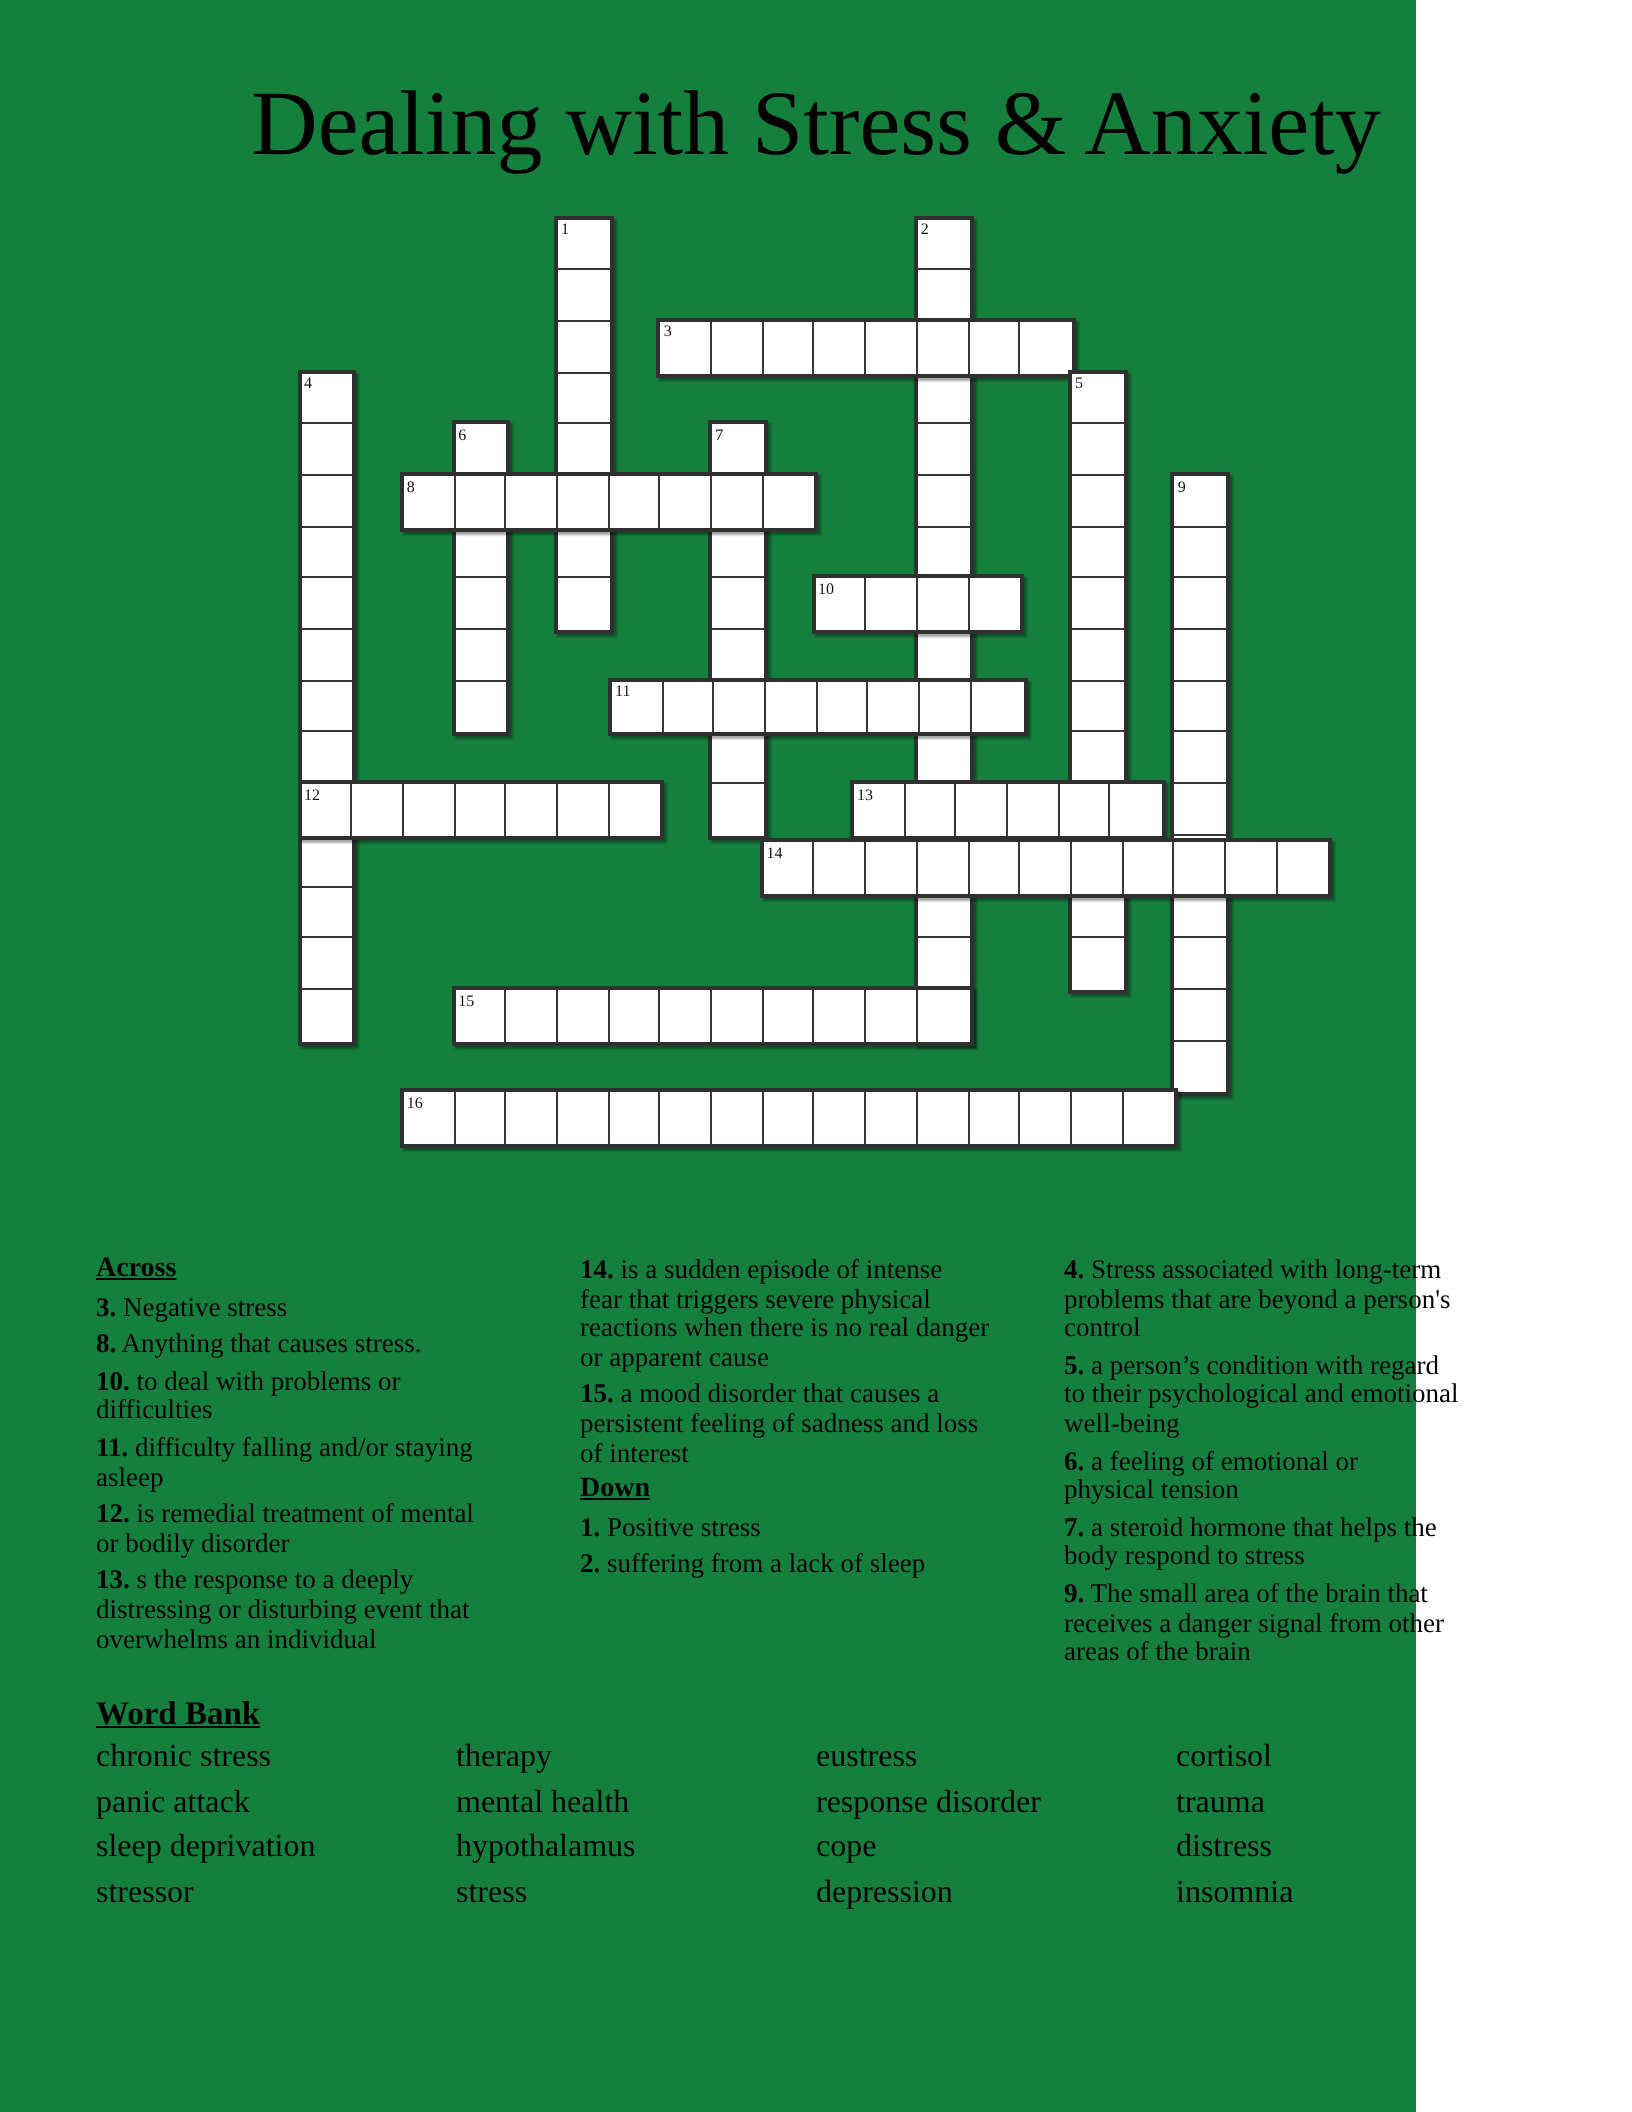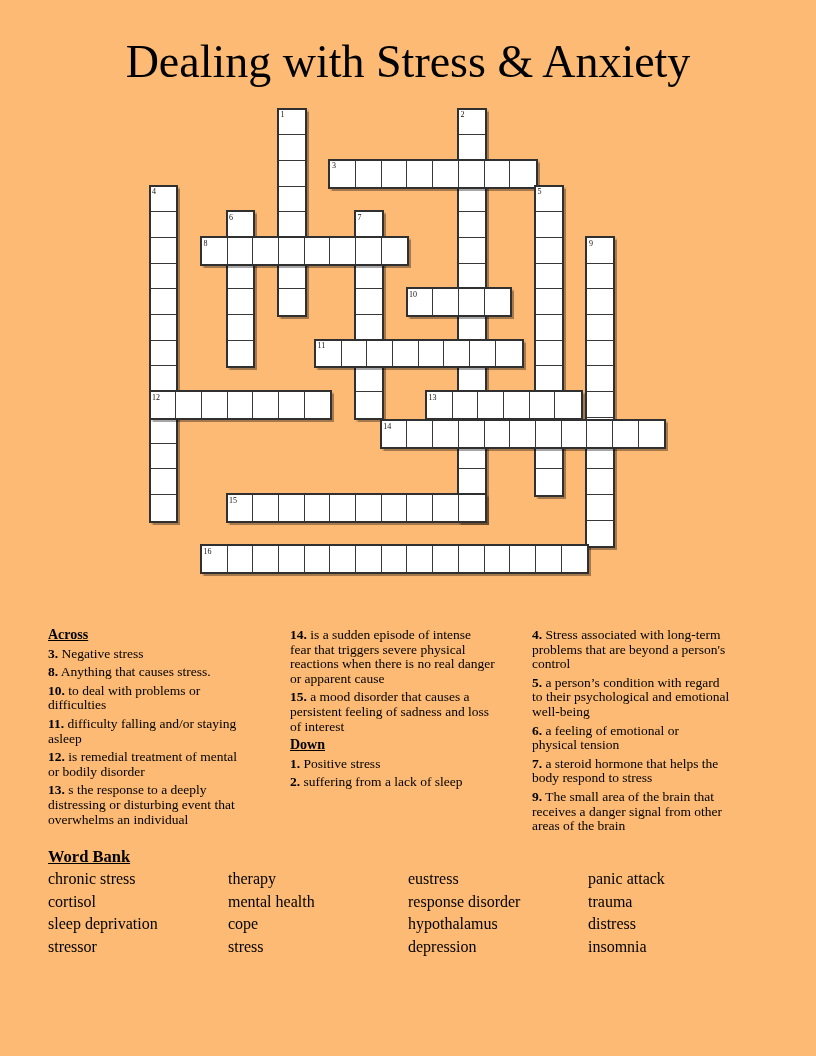--- a/index.html
+++ b/index.html
@@ -5,22 +5,22 @@
   html, body {
     margin: 0; padding: 0;
     background: #ffffff;
     width: 816px; height: 1056px;
     overflow: hidden;
     font-family: "Liberation Serif", serif;
     color: #000;
   }
   #page {
     position: relative;
-    width: 816px; height: 1056px;
-    background: #fdba74;
+    width: 708px; height: 1056px;
+    background: #15803d;
   }
   .title {
     position: absolute;
     left: 0; top: 36px; width: 816px;
     text-align: center;
     font-size: 46px;
     line-height: 52px;
     font-weight: 400;
     white-space: nowrap;
   }
@@ -202,21 +202,21 @@
         <div class="cell last" style="left: 0px; top: 282.7px; width: 25.7px; height: 25.7px;"></div>
         <span class="cellnum">9</span>
       </div>
       <div class="word" style="left: 405.5px; top: 287.4px; width: 106.8px; height: 29.7px;">
         <div class="cell h" style="left: 0px; top: 0px; width: 25.7px; height: 25.7px;"></div>
         <div class="cell h" style="left: 25.7px; top: 0px; width: 25.7px; height: 25.7px;"></div>
         <div class="cell h" style="left: 51.4px; top: 0px; width: 25.7px; height: 25.7px;"></div>
         <div class="cell last" style="left: 77.1px; top: 0px; width: 25.7px; height: 25.7px;"></div>
         <span class="cellnum">10</span>
       </div>
-      <div class="word" style="left: 314px; top: 338.8px; width: 209.6px; height: 29.7px; padding-left: 18px;">
+      <div class="word" style="left: 304px; top: 338.8px; width: 209.6px; height: 29.7px; padding-left: 18px;">
         <div class="cell h" style="left: 0px; top: 0px; width: 25.7px; height: 25.7px;"></div>
         <div class="cell h" style="left: 25.7px; top: 0px; width: 25.7px; height: 25.7px;"></div>
         <div class="cell h" style="left: 51.4px; top: 0px; width: 25.7px; height: 25.7px;"></div>
         <div class="cell h" style="left: 77.1px; top: 0px; width: 25.7px; height: 25.7px;"></div>
         <div class="cell h" style="left: 102.8px; top: 0px; width: 25.7px; height: 25.7px;"></div>
         <div class="cell h" style="left: 128.5px; top: 0px; width: 25.7px; height: 25.7px;"></div>
         <div class="cell h" style="left: 154.2px; top: 0px; width: 25.7px; height: 25.7px;"></div>
         <div class="cell last" style="left: 179.9px; top: 0px; width: 25.7px; height: 25.7px;"></div>
         <span class="cellnum">11</span>
       </div>
@@ -324,27 +324,27 @@
 body respond to stress</span></p>
       <p class="clue"><b>9.</b><span class="clue-text"> The small area of the brain that
 receives a danger signal from other
 areas of the brain</span></p>
     </div>
   <div class="wb-title">Word Bank</div>
   <div id="word-bank">
       <div>chronic stress</div>
       <div>therapy</div>
       <div>eustress</div>
+      <div>cortisol</div>
       <div>panic attack</div>
-      <div>cortisol</div>
       <div>mental health</div>
       <div>response disorder</div>
       <div>trauma</div>
       <div>sleep deprivation</div>
+      <div>hypothalamus</div>
       <div>cope</div>
-      <div>hypothalamus</div>
       <div>distress</div>
       <div>stressor</div>
       <div>stress</div>
       <div>depression</div>
       <div>insomnia</div>
     </div>
 </div>
 
 </body></html>

